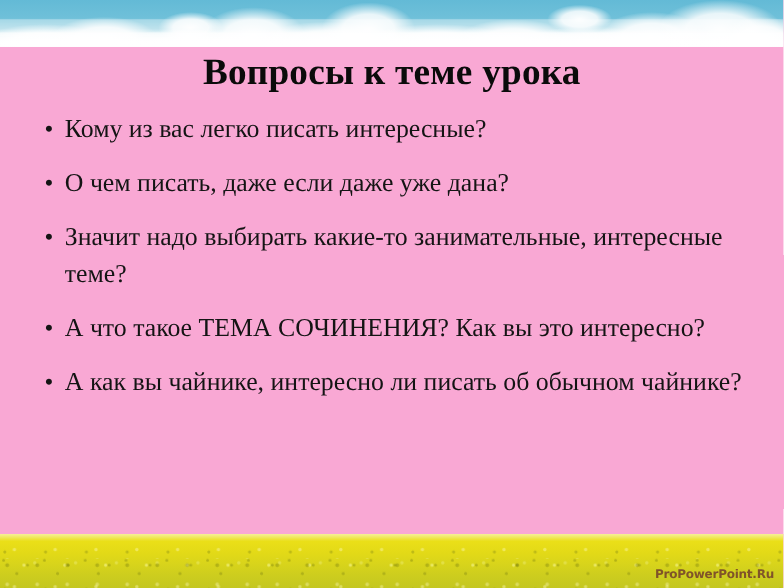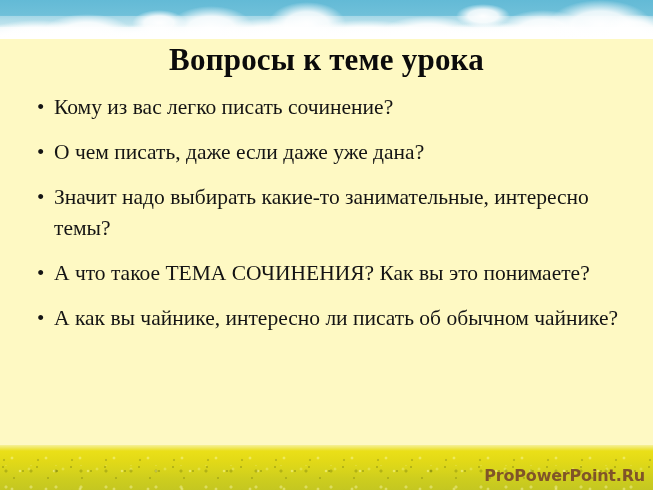--- a/index.html
+++ b/index.html
@@ -10,21 +10,21 @@
   }
   body {
     font-family: "Liberation Serif", "DejaVu Serif", serif;
   }
 
   .slide {
     position: relative;
     width: 653px;
     height: 490px;
     overflow: hidden;
-    background: #fef9c3;
+    background: #f9a8d4;
   }
 
   
   .sky-banner {
     position: absolute;
     left: 0;
     top: 0;
     width: 653px;
     height: 39px;
     overflow: hidden;
@@ -190,21 +190,21 @@
     height: 6px;
     background: linear-gradient(to bottom, rgba(255,255,255,0.55) 0%, rgba(255,255,255,0) 100%);
   }
 
   
   .watermark {
     position: absolute;
     right: 8px;
     bottom: 5px;
     font-family: "DejaVu Sans", "Liberation Sans", sans-serif;
-    font-size: 16px;
+    font-size: 10px;
     font-weight: bold;
     letter-spacing: -0.2px;
     color: #7a4a2a;
     opacity: 0.92;
     white-space: nowrap;
   }
 </style>
 </head>
 <body>
 
@@ -229,36 +229,36 @@
     <div class="sky-haze2"></div>
     <div class="sky-fade"></div>
   </div>
 
   <div class="title">Вопросы к теме урока</div>
 
   <div class="body-list">
 
     <div class="bullet-row">
       <div class="bullet-dot">•</div>
-      <div class="bullet-text">Кому из вас легко писать сочинение?</div>
+      <div class="bullet-text">Кому из вас легко писать интересные?</div>
     </div>
 
     <div class="bullet-row">
       <div class="bullet-dot">•</div>
       <div class="bullet-text">О чем писать, даже если даже уже дана?</div>
     </div>
 
     <div class="bullet-row">
       <div class="bullet-dot">•</div>
-      <div class="bullet-text">Значит надо выбирать какие-то занимательные, интересно темы?</div>
-    </div>
-
-    <div class="bullet-row">
-      <div class="bullet-dot">•</div>
-      <div class="bullet-text">А что такое  ТЕМА СОЧИНЕНИЯ? Как вы это понимаете?</div>
+      <div class="bullet-text">Значит надо выбирать какие-то занимательные, интересные теме?</div>
+    </div>
+
+    <div class="bullet-row">
+      <div class="bullet-dot">•</div>
+      <div class="bullet-text">А что такое  ТЕМА СОЧИНЕНИЯ? Как вы это интересно?</div>
     </div>
 
     <div class="bullet-row">
       <div class="bullet-dot">•</div>
       <div class="bullet-text">А как вы чайнике, интересно ли писать об обычном чайнике?</div>
     </div>
 
   </div>
 
   <div class="field">

